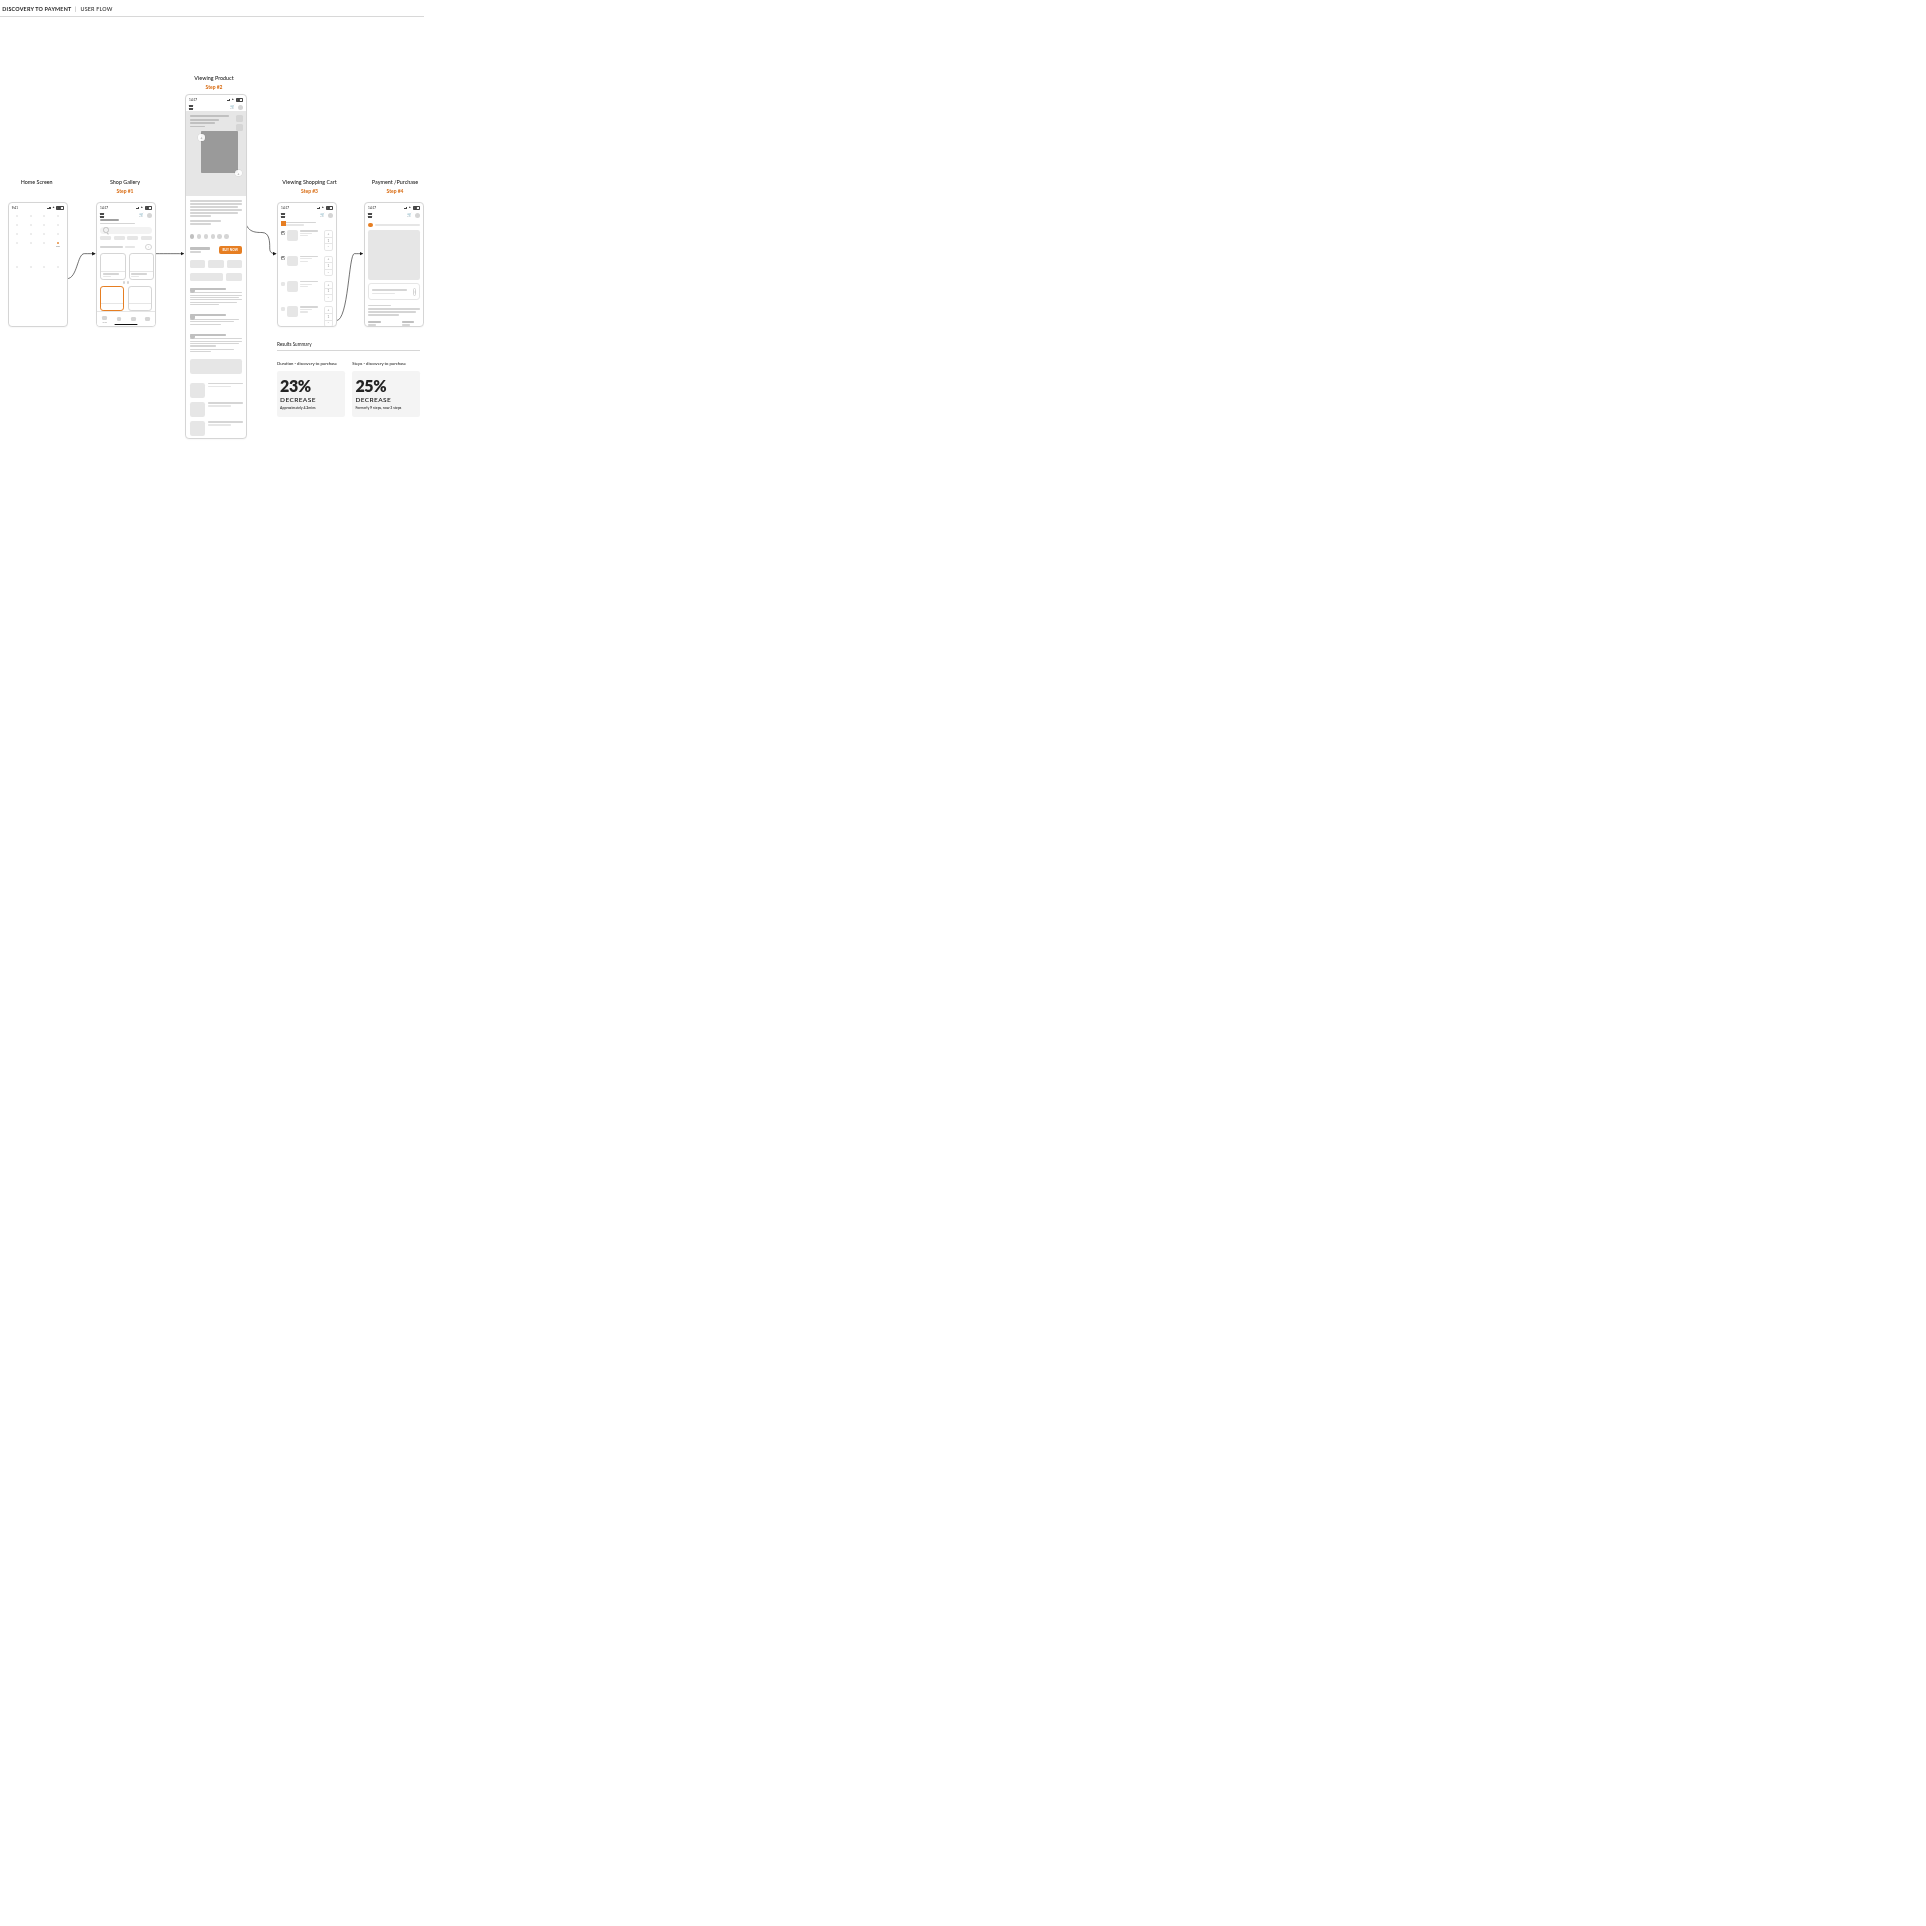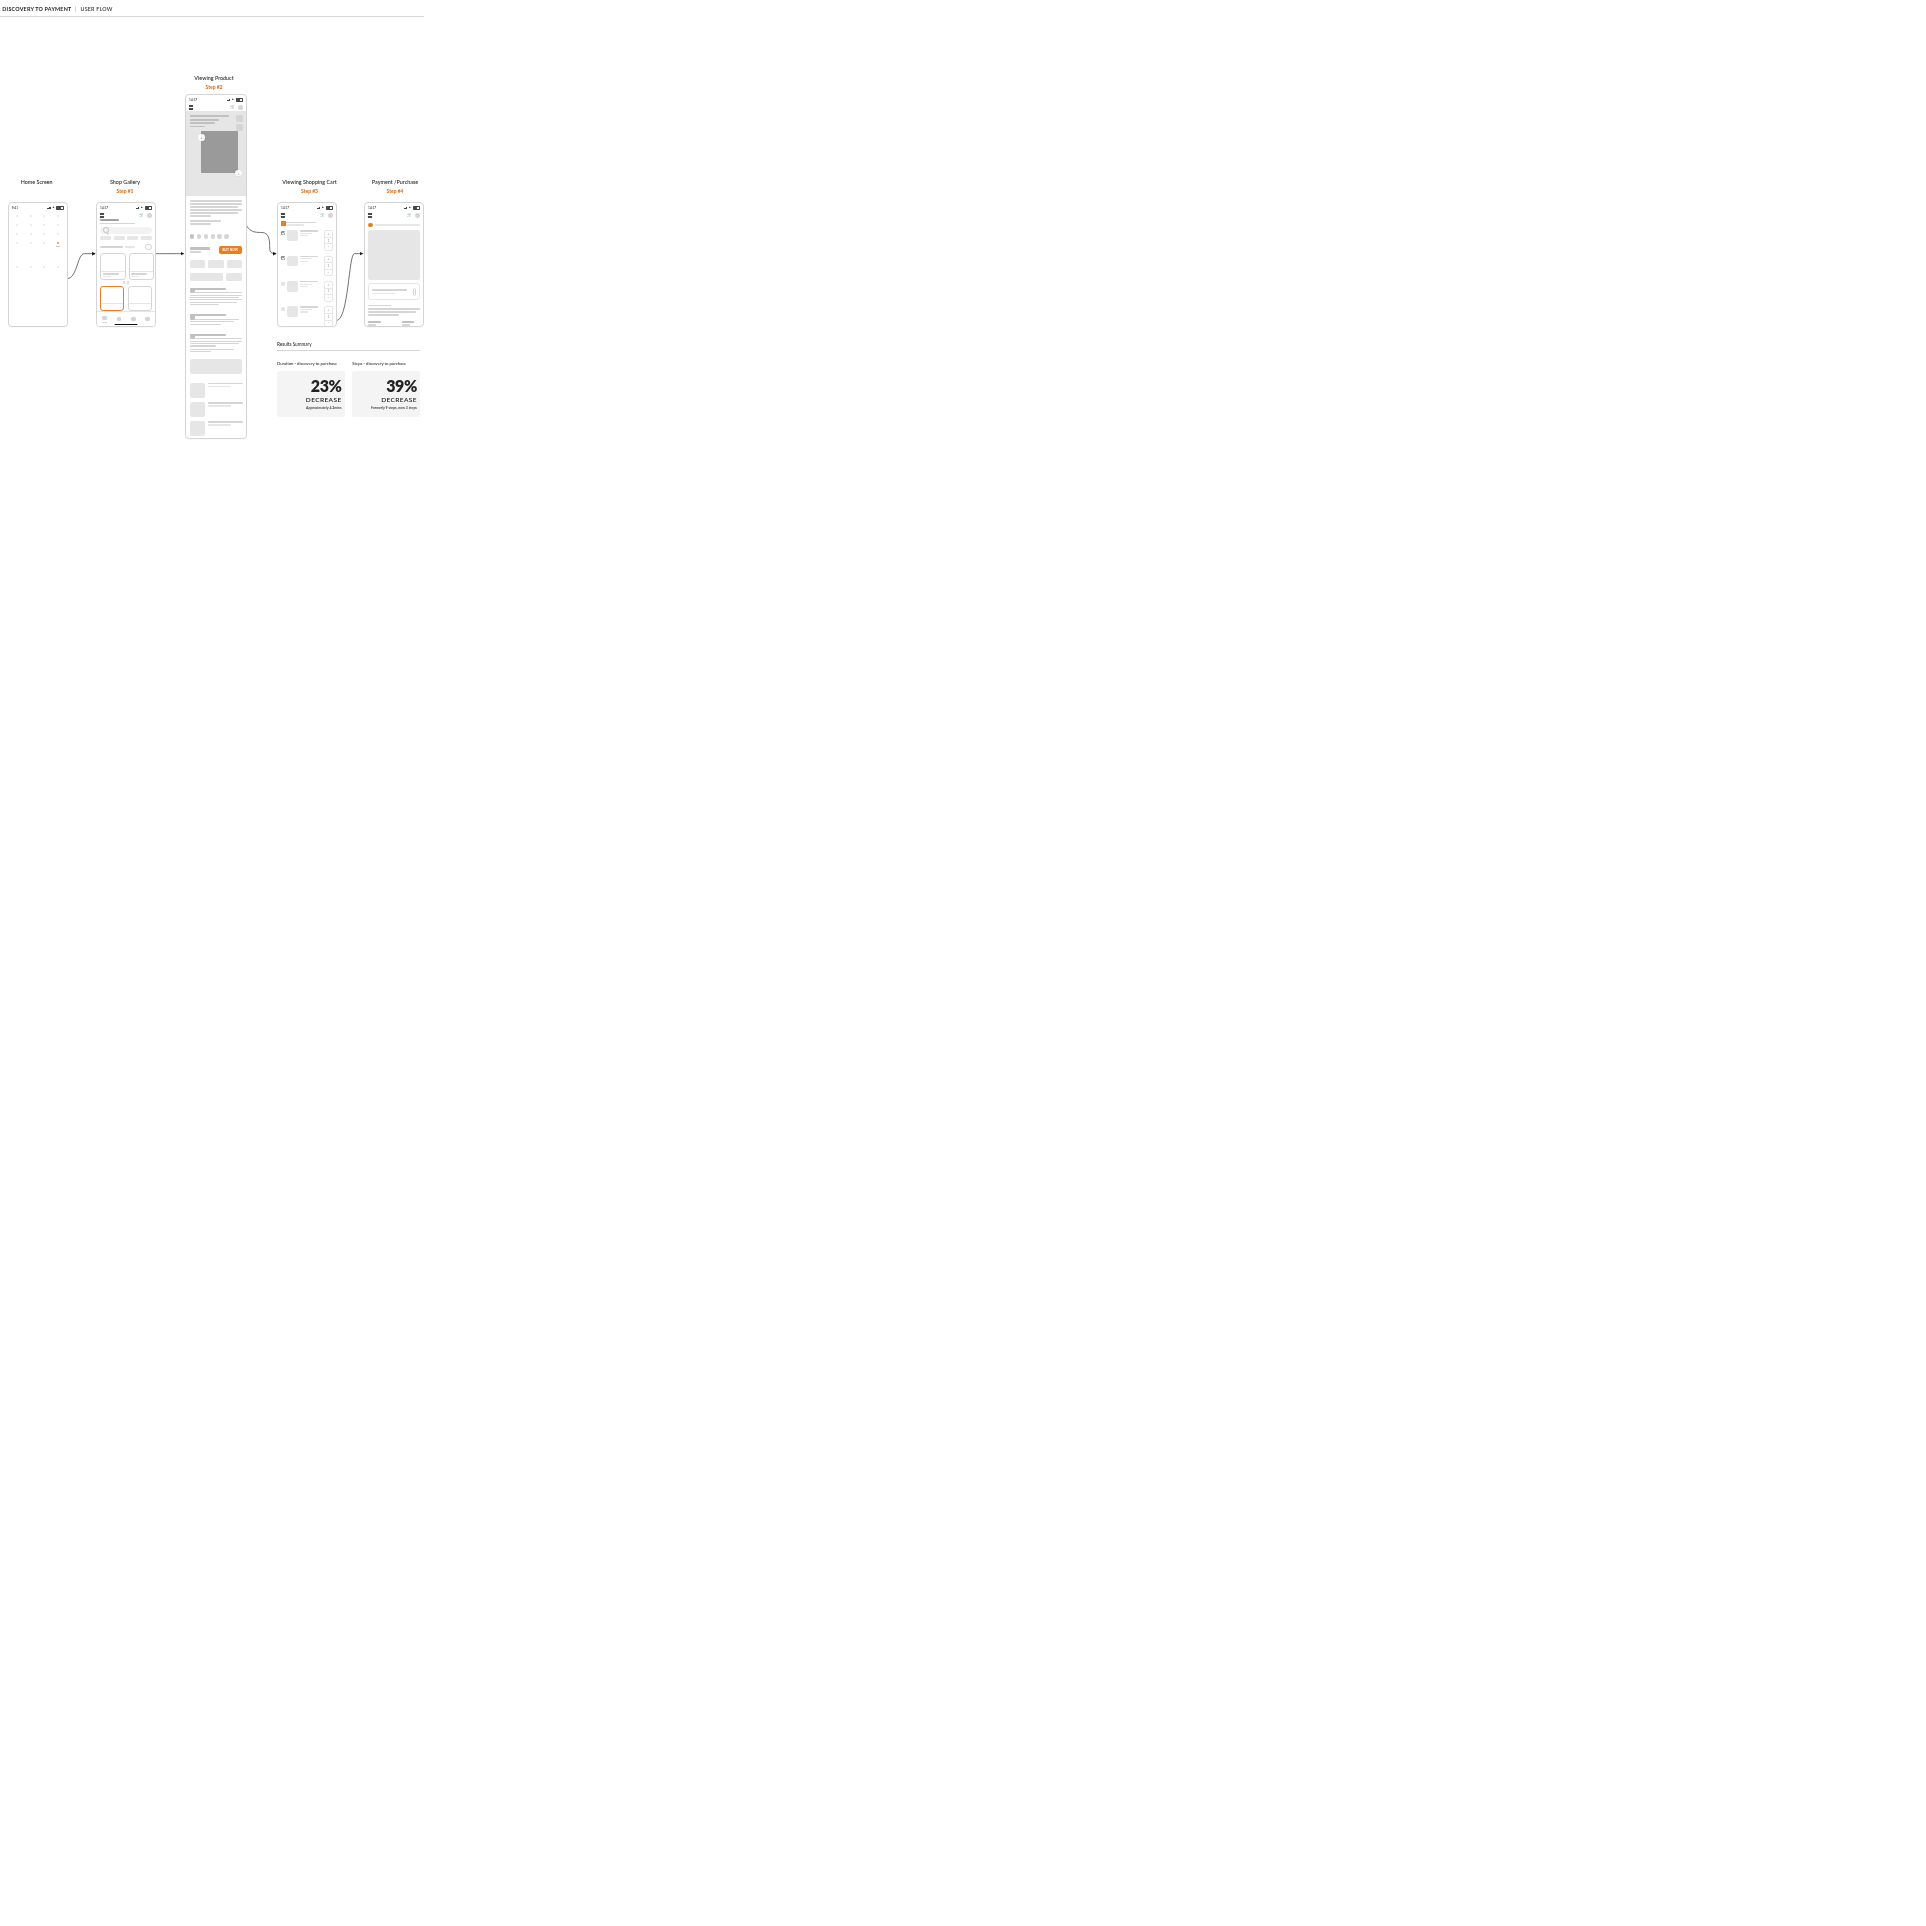--- a/index.html
+++ b/index.html
@@ -177,21 +177,21 @@
   .dual .col .a{height:1.9px;width:70%;background:var(--grey-4);border-radius:0.8px;margin-bottom:1.5px}
   .dual .col .b{height:1.5px;width:45%;background:var(--grey-3);border-radius:0.8px}
 
   
   .results{position:absolute;left:277px;top:324px;width:143px;}
   .results h3{font-size:4.6px;font-weight:500;color:#2f2f2f;margin:0 0 2.3px 0;}
   .results hr{border:none;border-top:0.4px solid #d6d6d6;margin:0 0 10px 0;}
   .metrics{display:flex;gap:7.7px;}
   .metric{flex:1;}
   .metric .mlabel{font-size:4.2px;color:#2b2b2b;margin-bottom:5.4px;font-weight:500}
-  .metric .box{background:#f4f4f4;border-radius:2.3px;padding:7px 3.1px 7px 3.1px;text-align:right;}
+  .metric .box{background:#f4f4f4;border-radius:2.3px;padding:7px 3.1px 7px 3.1px;text-align:left;}
   .metric .big{font-size:16px;font-weight:800;letter-spacing:-0.4px;line-height:1;}
   .metric .mid{font-size:6.5px;font-weight:600;letter-spacing:0.4px;margin-top:2.3px;}
   .metric .small{font-size:3.5px;color:#333;margin-top:2.3px;font-weight:600}
 
   
   .lbl-home{left:7.7px;top:162px;width:58px}
   .lbl-gal{left:96px;top:162px;width:58px}
   .lbl-prod{left:185px;top:58px;width:58px}
   .lbl-cart{left:277px;top:162px;width:65px}
   .lbl-pay{left:364px;top:162px;width:62px}
@@ -778,21 +778,21 @@
         <div class="mlabel">Duration - discovery to purchase</div>
         <div class="box">
           <div class="big">23%</div>
           <div class="mid">DECREASE</div>
           <div class="small">Approximately 4.2mins</div>
         </div>
       </div>
       <div class="metric">
         <div class="mlabel">Steps - discovery to purchase</div>
         <div class="box">
-          <div class="big">39%</div>
+          <div class="big">25%</div>
           <div class="mid">DECREASE</div>
           <div class="small">Formerly 9 steps, now 3 steps</div>
         </div>
       </div>
     </div>
   </div>
 
 </div>
 
 

